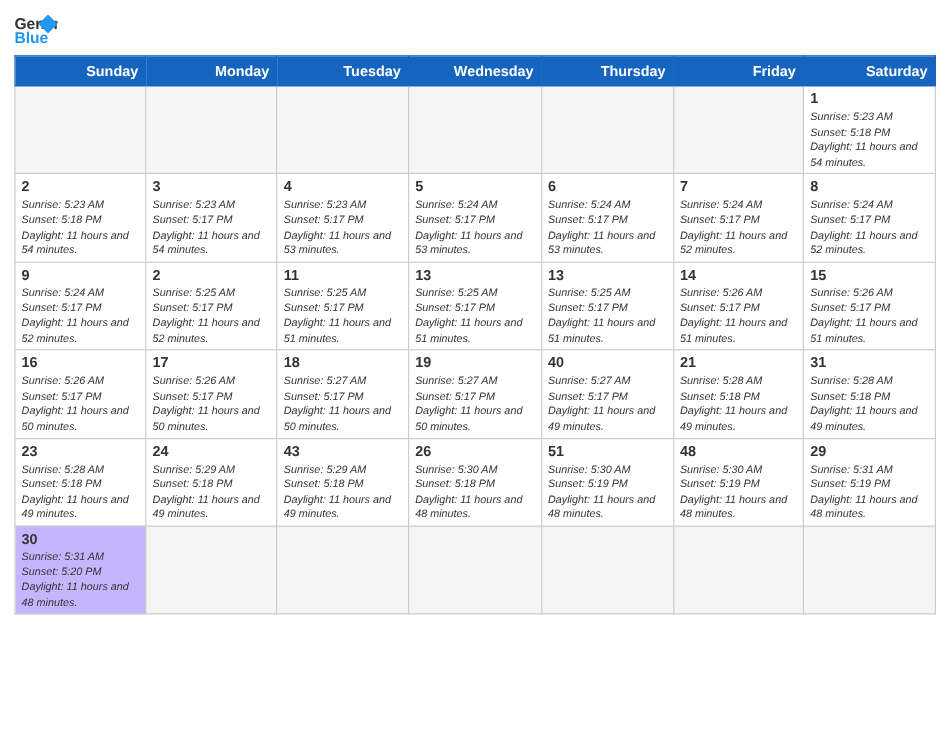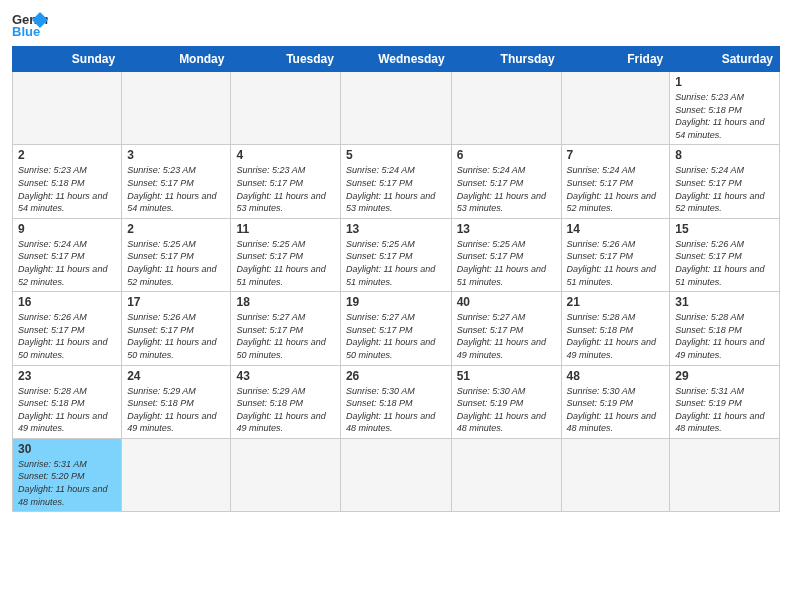--- a/index.html
+++ b/index.html
@@ -81,21 +81,21 @@
     .day-info {
       font-size: 9px;
       color: #333;
       line-height: 1.4;
       font-style: italic;
     }
     .last-row td {
       background: #f5f5f5;
     }
     .last-row td.has-data {
-      background: #7dd3fc;
+      background: #c4b5fd;
     }
   </style>
 </head>
 <body>
 
 <div class="page">
   <div class="header">
     <div class="logo">
       <svg class="logo-icon" viewBox="0 0 36 28">
         <text x="0" y="14" font-size="13" font-weight="bold" fill="#333">General</text>

